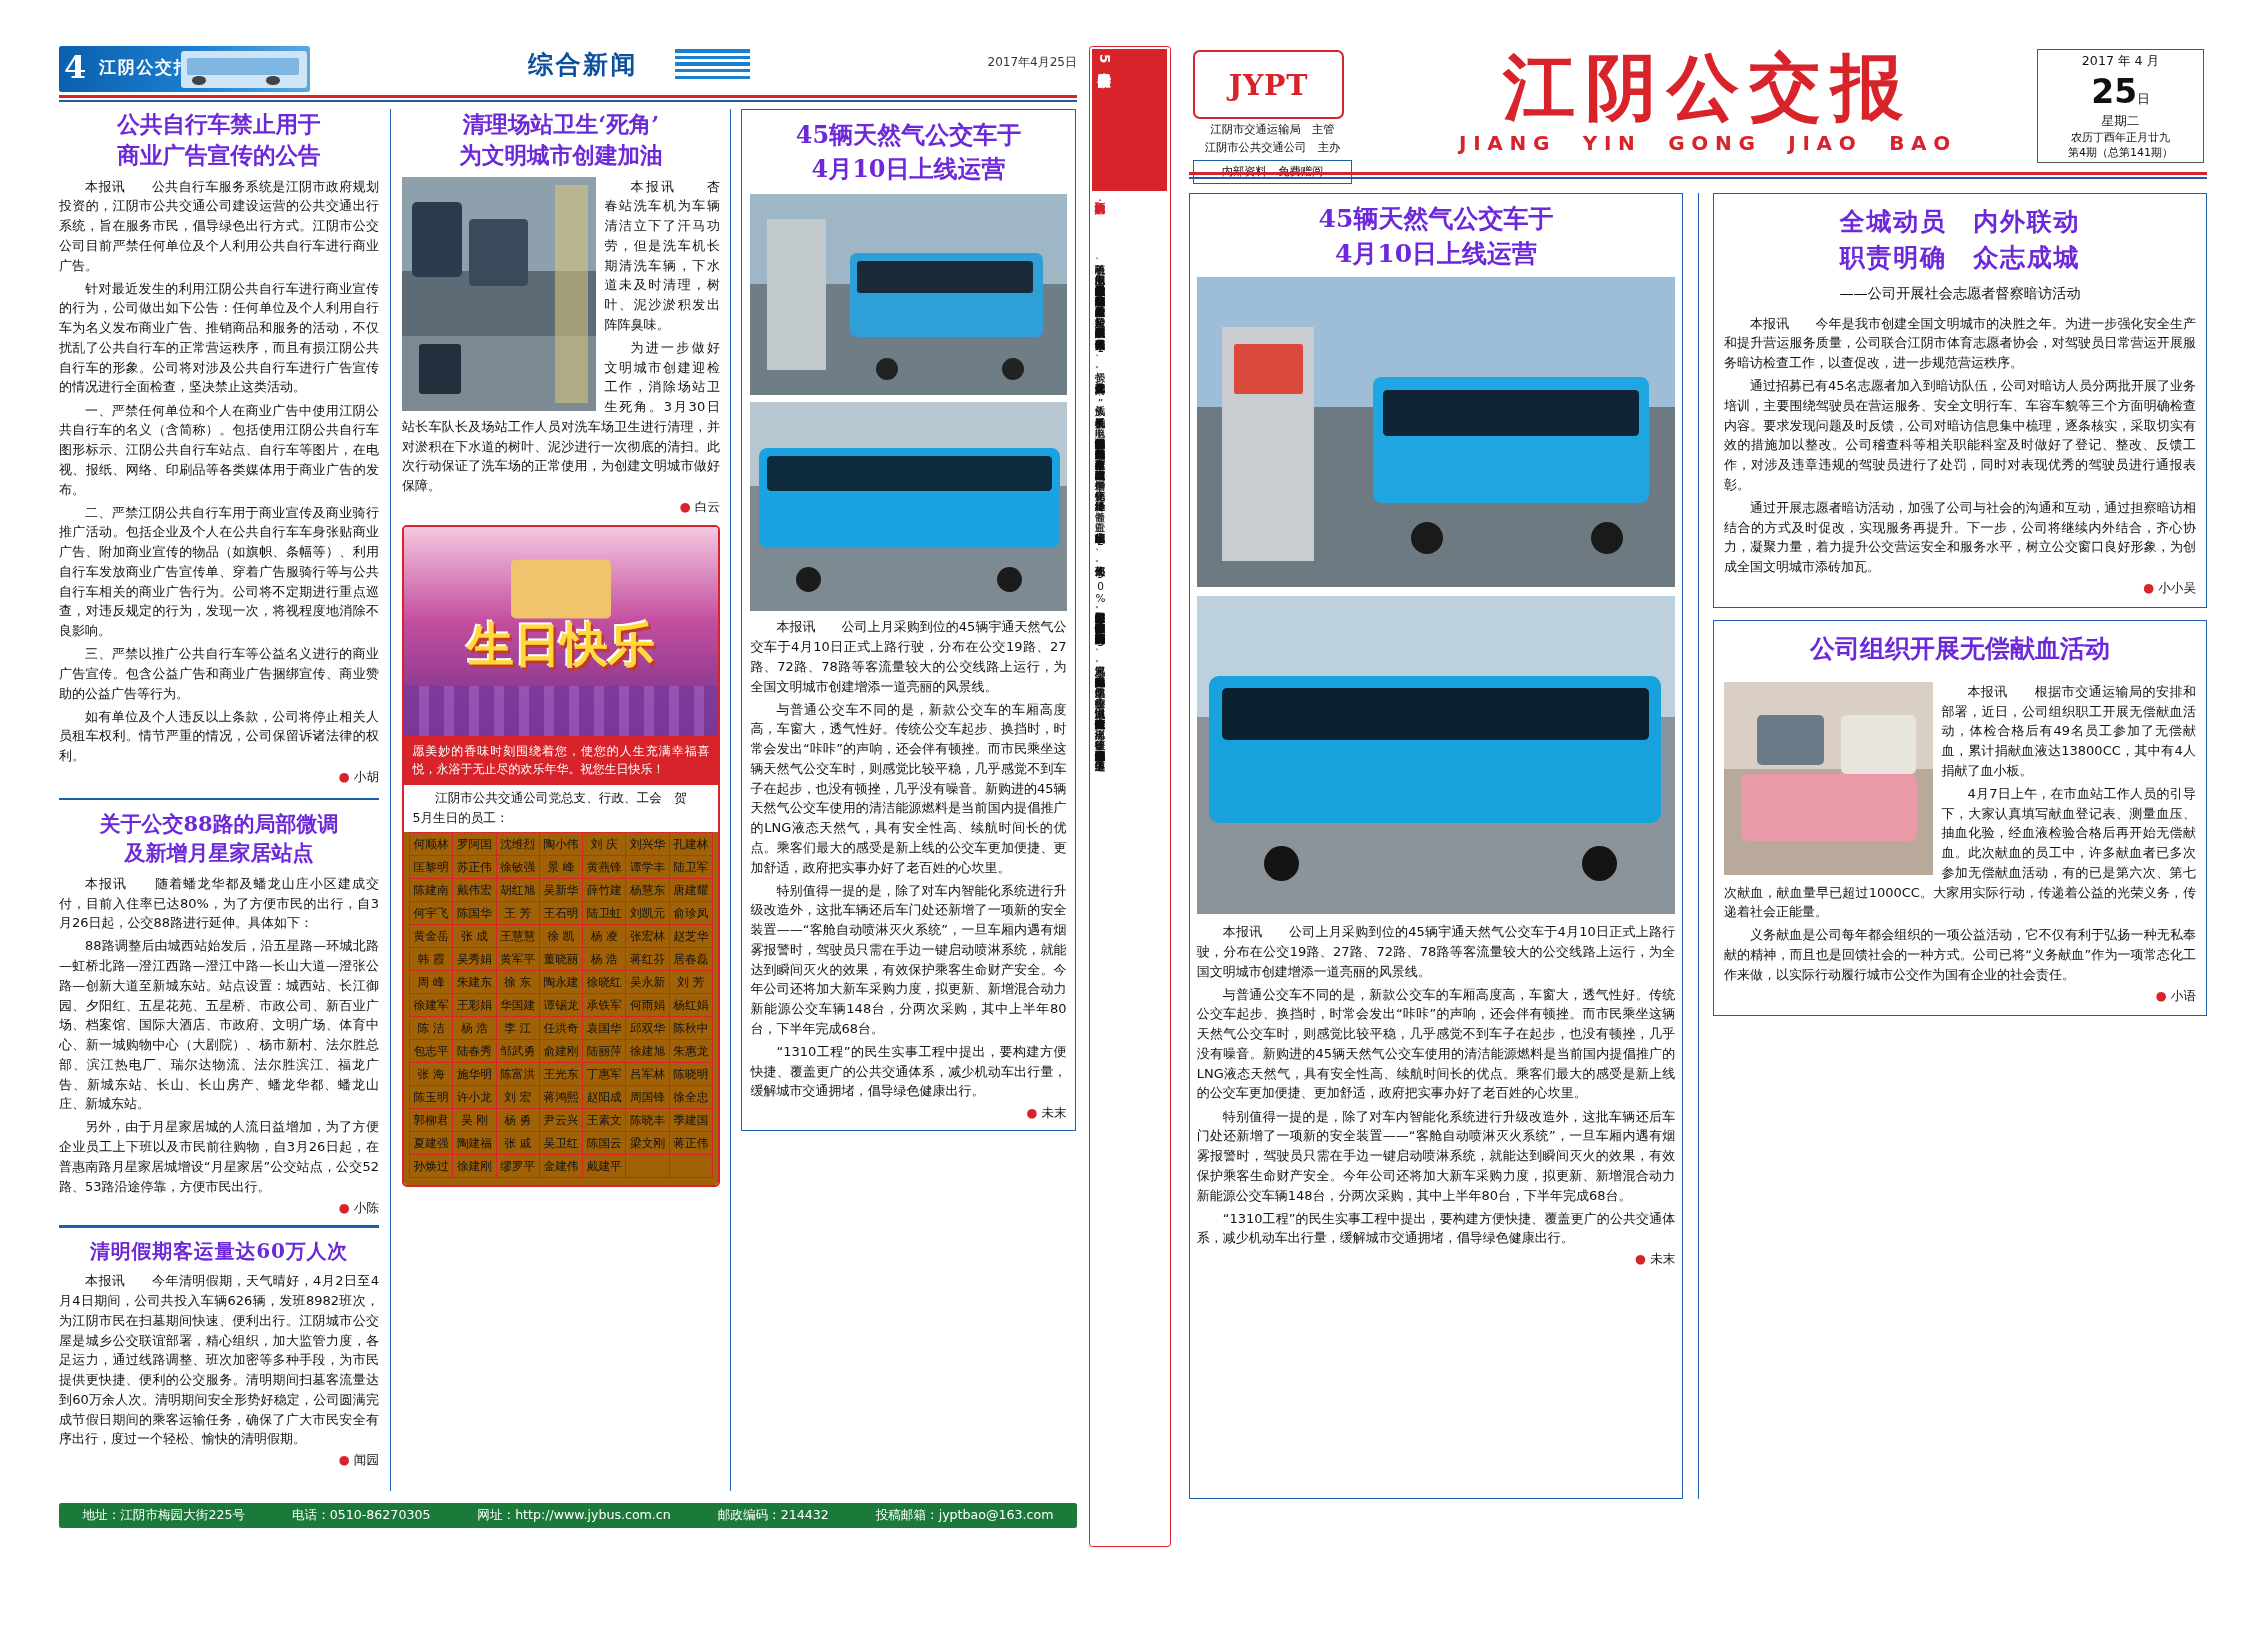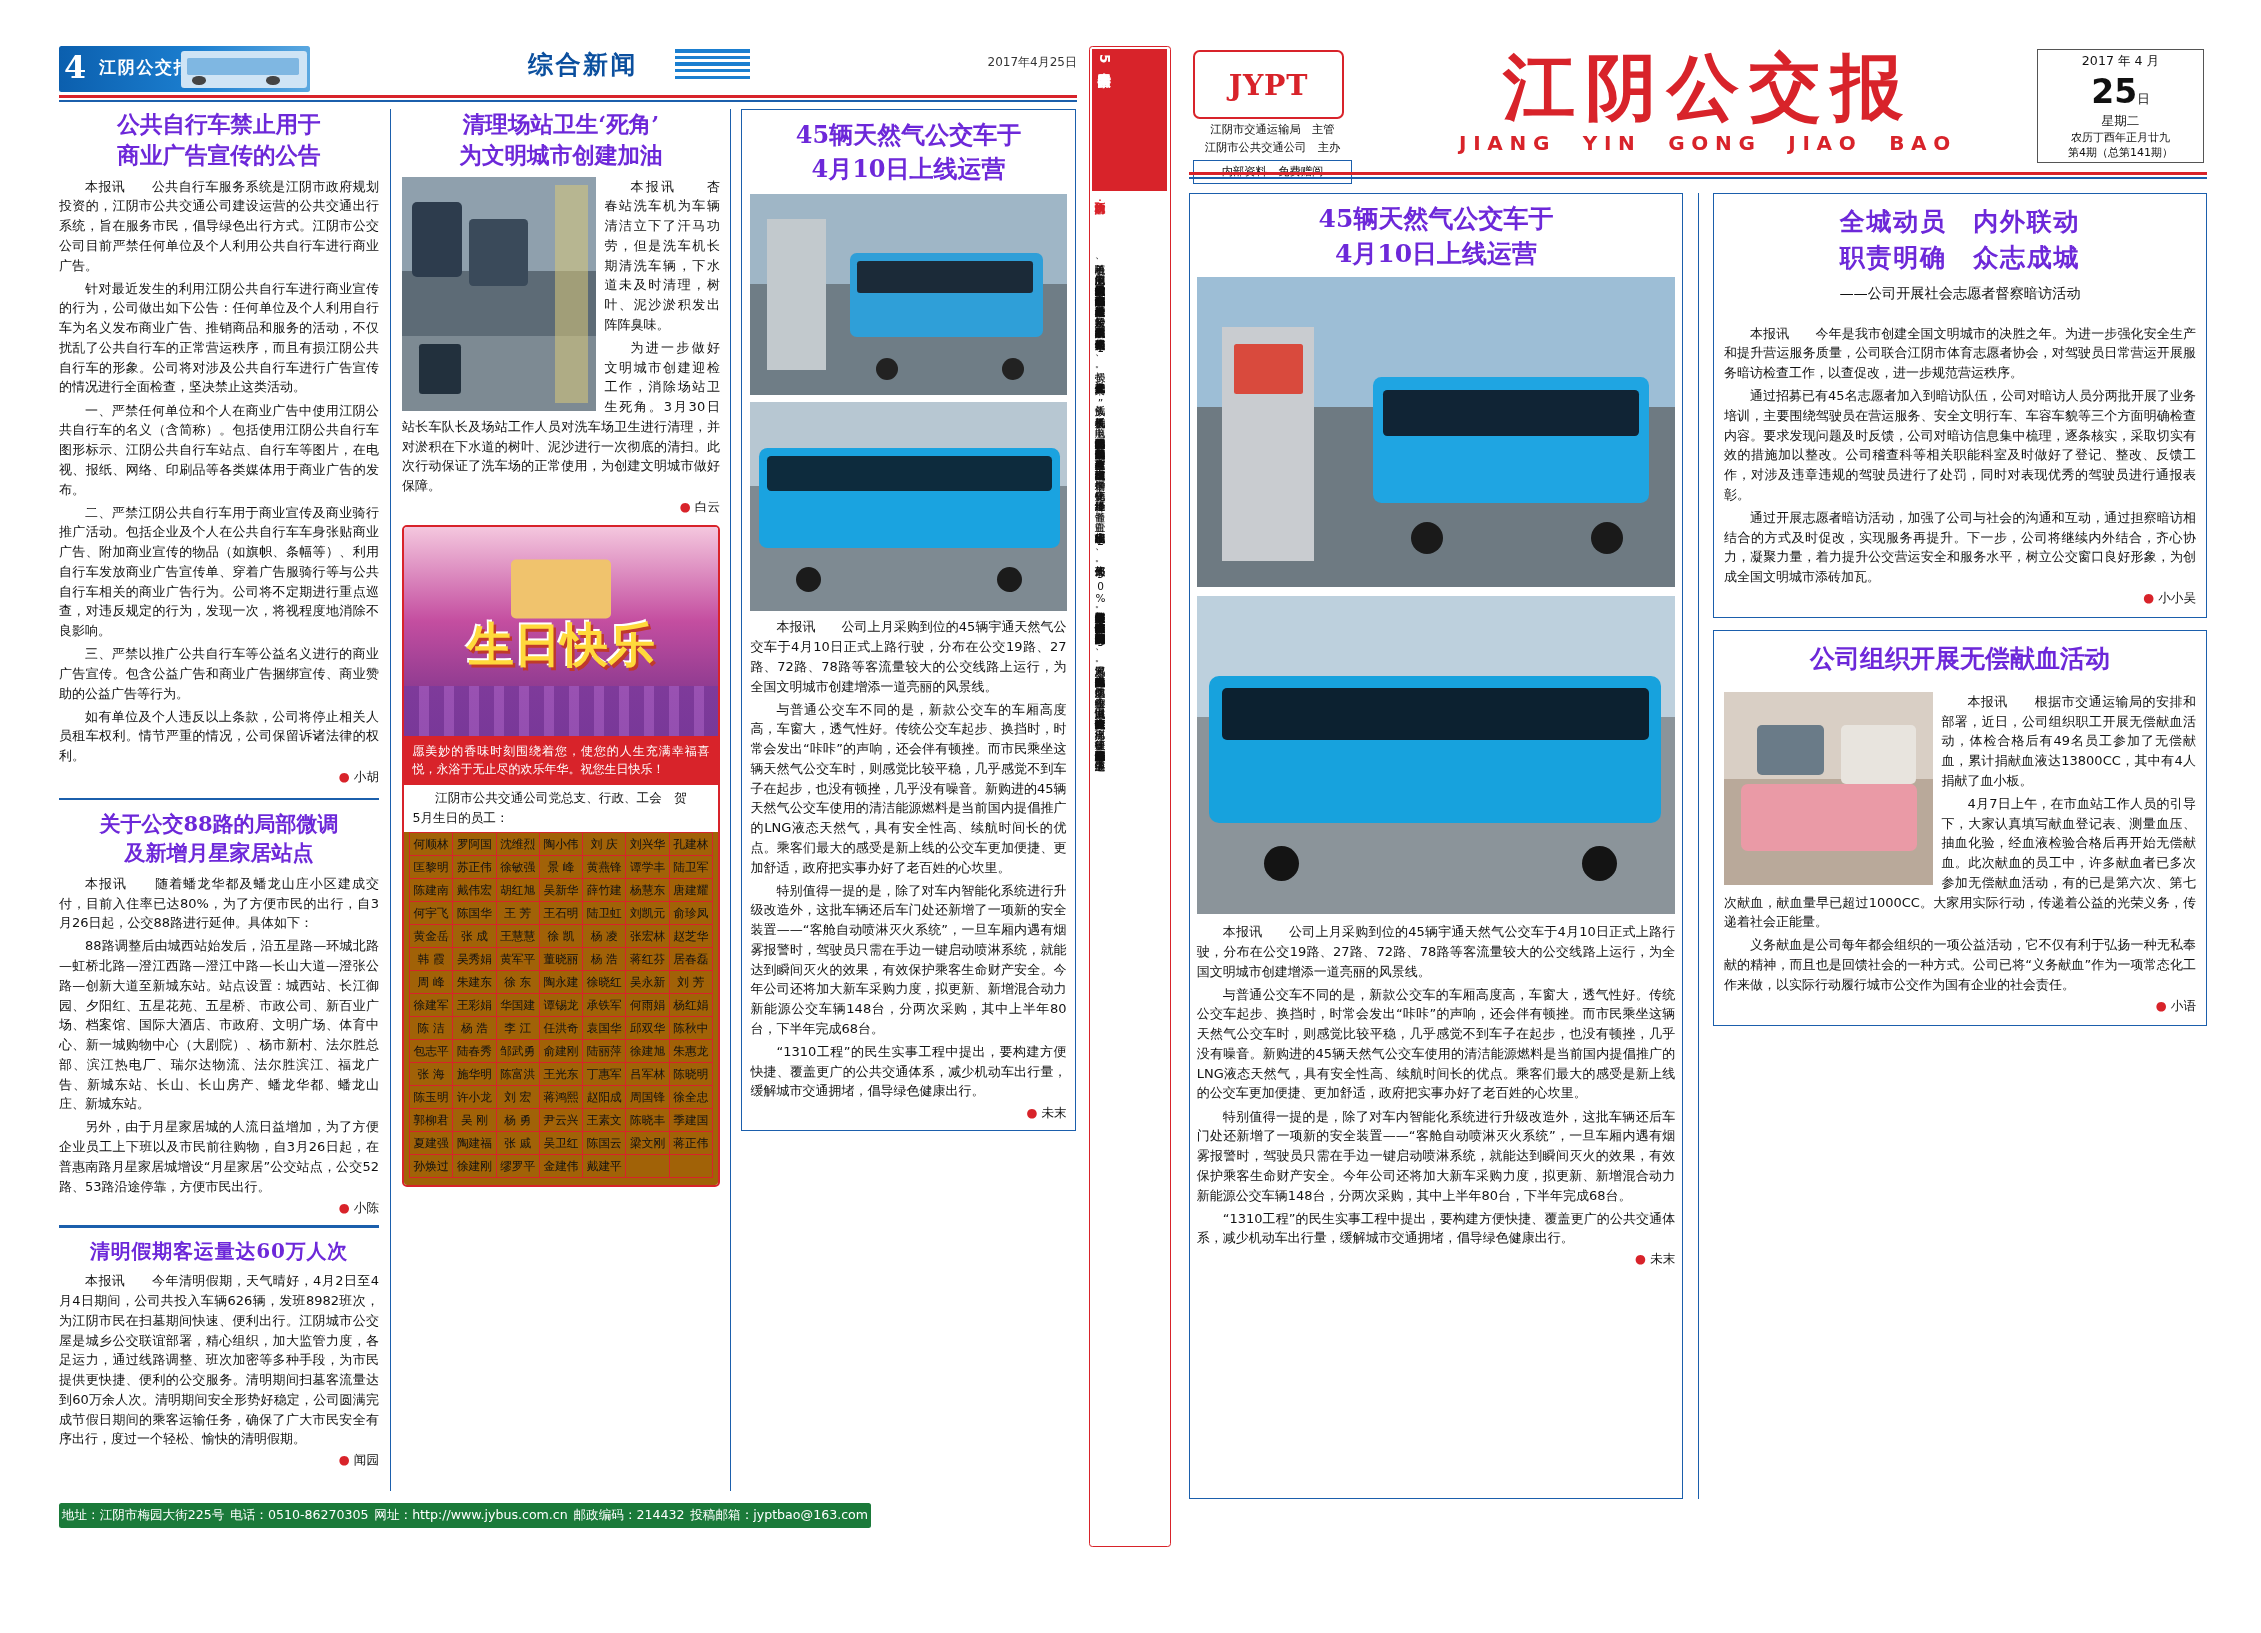--- a/index.html
+++ b/index.html
@@ -27,21 +27,21 @@
   .mh-rule2{position:absolute;left:0;top:54px;width:1018px;height:1.7px;background:#1b5fac;}
   .hl-title{color:#6d28d9;font-weight:bold;text-align:center;font-family:"DejaVu Serif",serif;}
   
   .lc1{left:59px;top:109px;width:320px;}
   .lc2{left:402px;top:109px;width:318px;}
   .lc3{left:741px;top:109px;width:335px;}
   .vdiv{position:absolute;width:0.8px;background:#1b5fac;}
   .box-red{border:2.5px solid #d8232a;border-radius:5px;}
   .box-blue{border:1.7px solid #1b5fac;}
   .photo{background:#b9c6cf;position:relative;overflow:hidden;}
-  .footerbar{position:absolute;left:59px;top:1503px;width:812px;height:25px;background:#1b7a3a;color:#fff;font-size:12.6px;display:flex;align-items:center;justify-content:space-around;border-radius:2.5px;}
+  .footerbar{position:absolute;left:59px;top:1503px;width:1018px;height:25px;background:#1b7a3a;color:#fff;font-size:12.6px;display:flex;align-items:center;justify-content:space-around;border-radius:2.5px;}
   
   .strip{position:absolute;left:1089px;top:46px;width:80px;height:1499px;border:1.7px solid #d8232a;border-radius:3.3px;background:#fff;}
   .strip-head{position:absolute;left:1.7px;top:1.7px;width:75px;height:142px;background:#d8232a;color:#fff;}
   .strip-head .v{writing-mode:vertical-rl;font-size:13.4px;font-weight:bold;line-height:1.25;padding:5px 3.3px;}
   .vtext{writing-mode:vertical-rl;text-orientation:upright;font-size:10.5px;line-height:1.35;color:#111;}
   .jypt-logo{position:absolute;left:1193px;top:50px;width:147px;height:65px;border:2.5px solid #d8232a;border-radius:6.7px;background:#fff;display:flex;align-items:center;justify-content:center;}
   .jypt-logo span{color:#d8232a;font-size:28.5px;font-weight:bold;font-family:"DejaVu Serif",serif;letter-spacing:0.8px;}
   .rp-title{position:absolute;left:1373px;top:40px;width:670px;text-align:center;color:#d8232a;font-family:"DejaVu Serif",serif;font-size:72px;font-weight:bold;letter-spacing:10px;}
   .rp-pinyin{position:absolute;left:1373px;top:130px;width:670px;text-align:center;color:#d8232a;font-size:20px;letter-spacing:6.7px;font-weight:bold;}
   .datebox{position:absolute;left:2037px;top:49px;width:167px;height:114px;border:1.7px solid #555;text-align:center;font-size:12.6px;color:#111;padding-top:3.3px;box-sizing:border-box;}
@@ -406,21 +406,21 @@
       <div class="sig"><span class="dot">●</span> <span>未末</span></div>
     </div>
   </div>
 
   <div class="col rc2" style="height:1306px;">
     <div class="box-blue" style="padding:10px;box-sizing:border-box;margin-bottom:11.7px;">
       <div class="hl-title" style="font-size:25px;line-height:1.45;margin-bottom:7px;letter-spacing:1.7px;">
         <div>全城动员　内外联动</div>
         <div>职责明确　众志成城</div>
       </div>
-      <div style="text-align:center;font-size:14.2px;color:#111;margin-bottom:21px;">——公司开展社会志愿者督察暗访活动</div>
+      <div style="text-align:center;font-size:14.2px;color:#111;margin-bottom:11px;">——公司开展社会志愿者督察暗访活动</div>
       <div class="txt">
         <p>本报讯　　今年是我市创建全国文明城市的决胜之年。为进一步强化安全生产和提升营运服务质量，公司联合江阴市体育志愿者协会，对驾驶员日常营运开展服务暗访检查工作，以查促改，进一步规范营运秩序。</p>
         <p>通过招募已有45名志愿者加入到暗访队伍，公司对暗访人员分两批开展了业务培训，主要围绕驾驶员在营运服务、安全文明行车、车容车貌等三个方面明确检查内容。要求发现问题及时反馈，公司对暗访信息集中梳理，逐条核实，采取切实有效的措施加以整改。公司稽查科等相关职能科室及时做好了登记、整改、反馈工作，对涉及违章违规的驾驶员进行了处罚，同时对表现优秀的驾驶员进行通报表彰。</p>
         <p>通过开展志愿者暗访活动，加强了公司与社会的沟通和互动，通过担察暗访相结合的方式及时促改，实现服务再提升。下一步，公司将继续内外结合，齐心协力，凝聚力量，着力提升公交营运安全和服务水平，树立公交窗口良好形象，为创成全国文明城市添砖加瓦。</p>
       </div>
       <div class="sig"><span class="dot">●</span> <span>小小吴</span></div>
     </div>
 
     <div class="box-blue" style="padding:10px;box-sizing:border-box;">
       <div class="hl-title" style="font-size:25px;line-height:1.4;margin-bottom:16px;">

